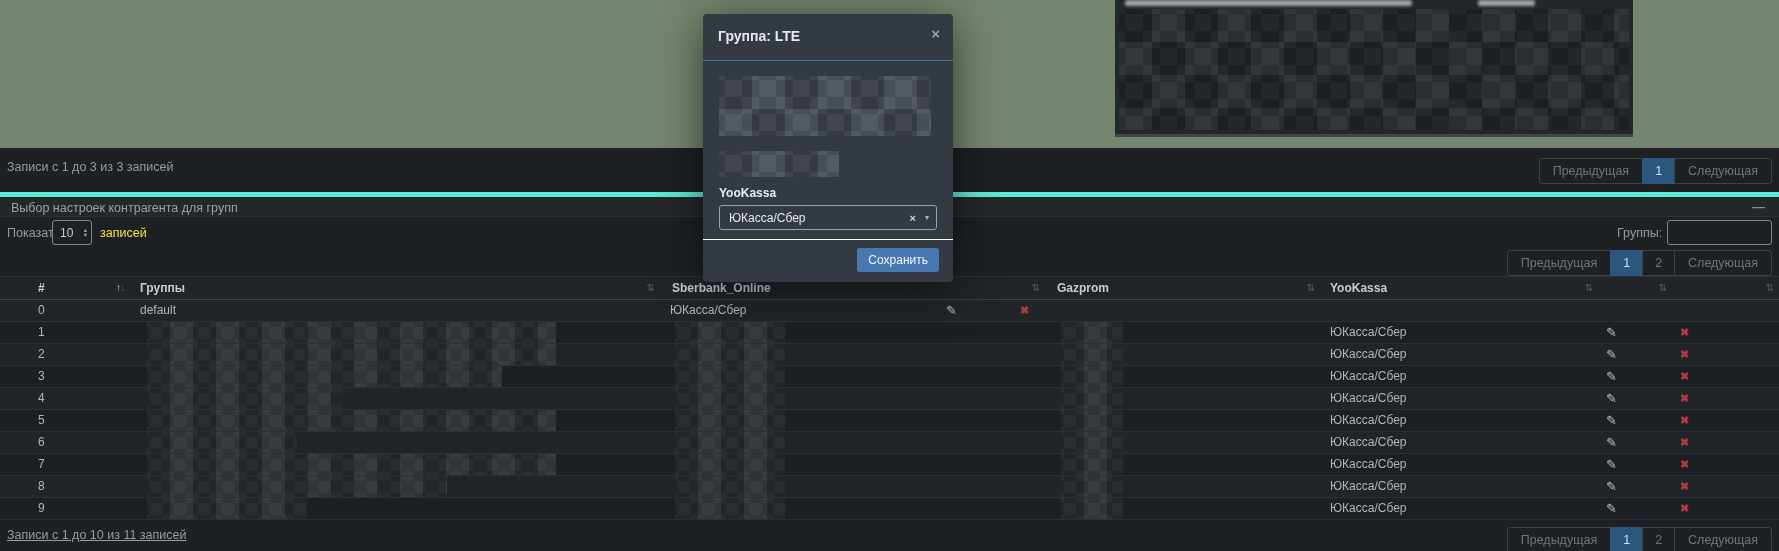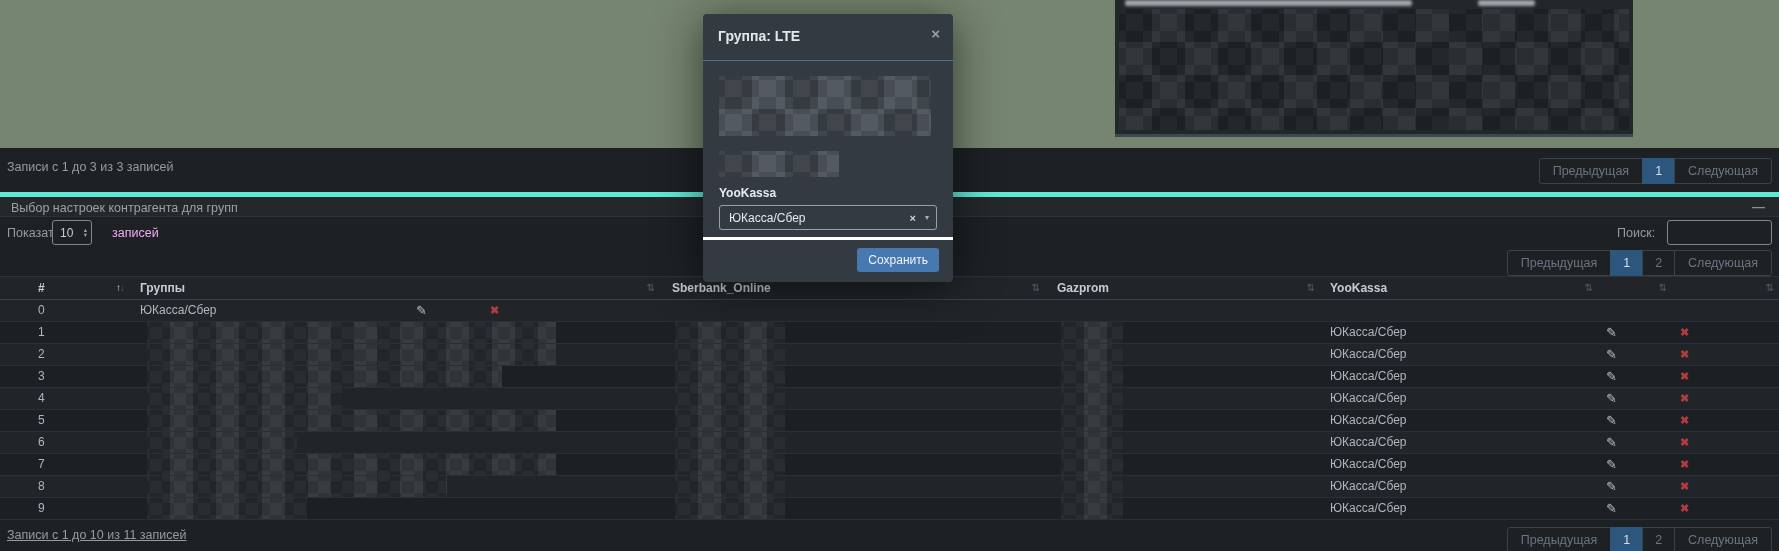--- a/index.html
+++ b/index.html
@@ -23,21 +23,21 @@
   .f-info{top:528px;text-decoration:underline;}
   .panel-head{position:absolute;left:0;right:0;top:192px;height:25px;background:#24282b;
               border-top:5px solid #5eead4;border-bottom:1px solid #2e3236;box-sizing:border-box;}
   .panel-head .ttl{position:absolute;left:11px;top:4px;font-size:12.5px;color:#9aa1a8;}
   .panel-head .dash{position:absolute;right:14px;top:2px;font-size:13px;color:#868d94;font-weight:bold;}
   .show-label{position:absolute;left:7px;top:226px;font-size:12.5px;color:#949ba2;}
   .size-box{position:absolute;left:52px;top:220px;width:40px;height:25px;border:1px solid #7f878e;border-radius:3px;
             box-sizing:border-box;display:flex;align-items:center;justify-content:space-between;padding:0 4px 0 7px;
             color:#c6ccd2;font-size:12px;background:#1d2124;}
   .spinner{display:flex;flex-direction:column;font-size:6.5px;line-height:4.5px;color:#9aa1a7;}
-  .records-label{position:absolute;left:112px;top:226px;font-size:12.5px;color:#f0abfc;}
+  .records-label{position:absolute;left:100px;top:226px;font-size:12.5px;color:#fde047;}
   .search-label{position:absolute;left:1617px;top:226px;font-size:12.5px;color:#949ba2;}
   .search-input{position:absolute;left:1667px;top:220px;width:105px;height:25px;box-sizing:border-box;
                 background:#1d2124;border:1px solid #7f878e;border-radius:3px;color:#c6ccd2;
                 font-size:12px;padding:0 6px;font-family:"Liberation Sans",sans-serif;}
   
   .pgn{position:absolute;display:inline-flex;}
   .pgn-top{top:158px;right:7px;}
   .pgn-mid{top:250px;right:7px;}
   .pgn-bot{top:527px;right:7px;}
   .pg{border:1px solid #3b4248;color:#6b7580;font-size:12.5px;padding:5px 13px;margin-left:-1px;
@@ -95,21 +95,21 @@
       repeating-conic-gradient(#3e454c 0 25%, #4a5158 0 50%);
     background-size:66px 66px,34px 34px;background-position:0 0,6px 4px;}
   .m-mosaic{margin-top:15px;width:212px;height:60px;}
   .m-mosaic2{width:120px;height:26px;}
   .m-label{margin-top:9px;font-size:12px;font-weight:bold;color:#e8ebee;}
   .m-select{margin-top:5px;height:25px;border:1px solid #99a1a8;border-radius:3px;box-sizing:border-box;
             display:flex;align-items:center;padding:0 7px 0 9px;background:#343a41;}
   .m-select .val{flex:1;font-size:12px;color:#e6eaed;}
   .m-select .clr{font-size:11px;font-weight:bold;color:#d0d5d9;margin-right:9px;}
   .m-select .crt{font-size:8px;color:#aab1b7;}
-  .modal-footer{position:absolute;left:0;right:0;bottom:0;height:42px;border-top:3px solid #ffffff;}
+  .modal-footer{position:absolute;left:0;right:0;bottom:0;height:42px;border-top:1px solid #ffffff;}
   .save-btn{position:absolute;right:14px;top:8px;background:#4878b0;color:#f0f4f8;font-size:12px;
             padding:5px 11px;border-radius:3px;border:none;font-family:"Liberation Sans",sans-serif;}
 </style>
 </head>
 <body>
 
 <div class="stage">
 
   <div class="green"></div>
 
@@ -133,21 +133,21 @@
 
   <span class="show-label">Показать</span>
   <div class="size-box">
     <span>10</span>
     <span class="spinner">
       <span>▴</span>
         <span>▾</span>
     </span>
   </div>
   <span class="records-label">записей</span>
-  <span class="search-label">Поиск:</span>
+  <span class="search-label">Группы:</span>
   <input class="search-input" value="" style="">
 
   <div class="pgn pgn-mid" id="pgn-mid">
       <div class="pg lbl">Предыдущая</div>
       <div class="pg num active">1</div>
       <div class="pg num">2</div>
       <div class="pg lbl">Следующая</div>
     </div>
 
   <div class="thead" id="thead">
@@ -155,20 +155,21 @@
       <div class="th c1"><span>Группы</span><span class="sort">⇅</span></div>
       <div class="th c2"><span>Sberbank_Online</span><span class="sort">⇅</span></div>
       <div class="th c3"><span>Gazprom</span><span class="sort">⇅</span></div>
       <div class="th c4"><span>YooKassa</span><span class="sort">⇅</span></div>
       <div class="th c5"><span></span><span class="sort">⇅</span></div>
       <div class="th c6"><span></span><span class="sort">⇅</span></div>
     </div>
   <div class="tbody" id="tbody">
       <div class="tr">
         <div class="td c0">0</div>
+        <div class="td c1">default</div>
         <div class="td c4">ЮКасса/Сбер</div>
         <div class="td c5"><span class="edit-ic">✎</span></div>
         <div class="td c6"><span class="del-ic">✖</span></div>
       </div>
       <div class="tr">
         <div class="td c0">1</div>
         <div class="td c1">
           <div class="px pxg"></div>
         </div>
         <div class="td c2">

